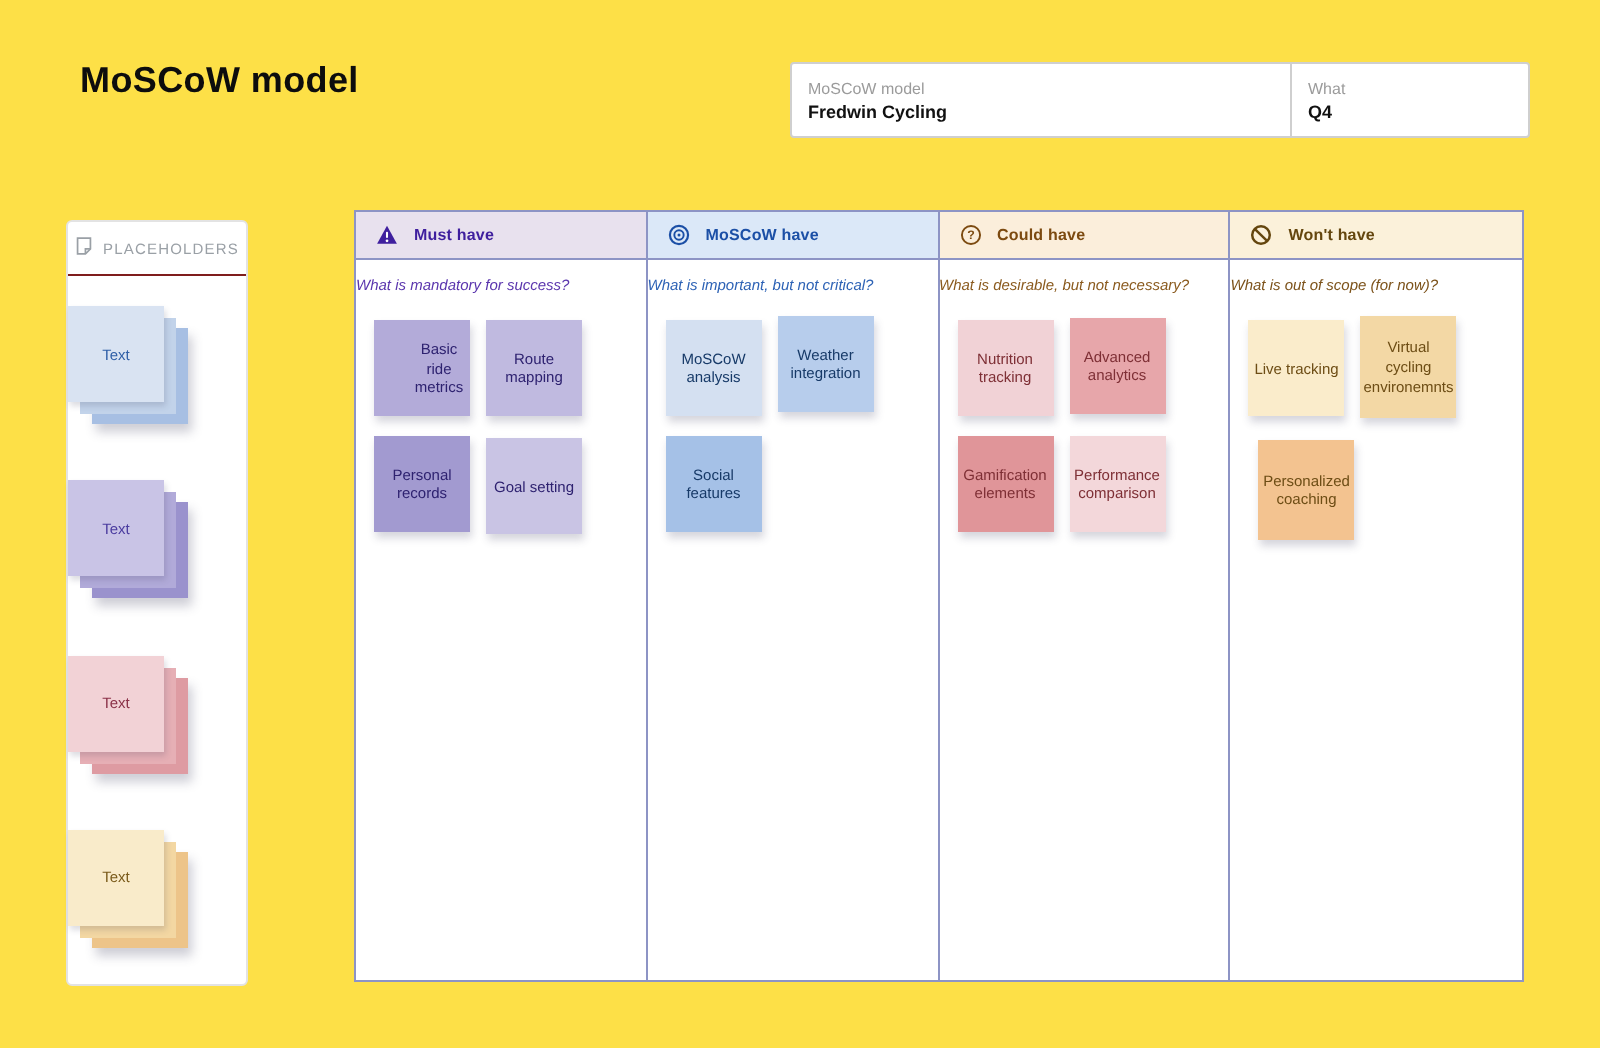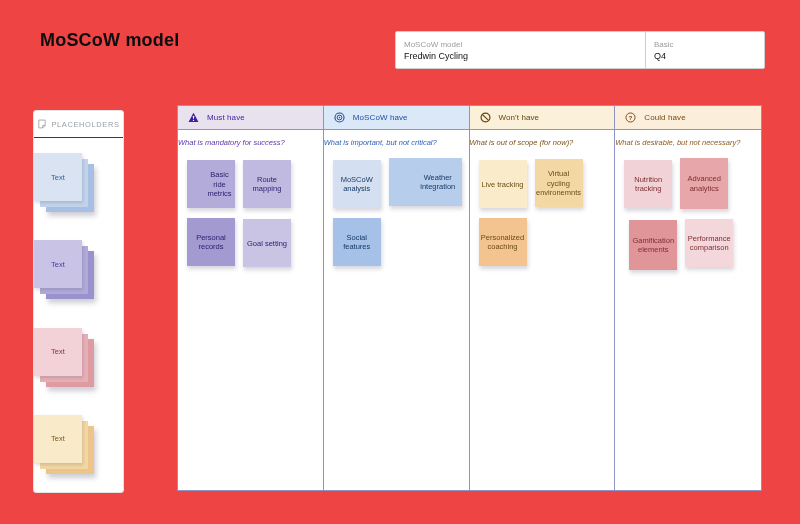--- a/index.html
+++ b/index.html
@@ -1,49 +1,49 @@
 <!DOCTYPE html>
 <html><head>
 <meta charset="utf-8">
 <style>
   html,body{margin:0;padding:0;background:#fff;}
   body{font-family:"Liberation Sans","DejaVu Sans",sans-serif;-webkit-font-smoothing:antialiased;}
-  #canvas{position:relative;width:800px;height:524px;background:#ef4444;overflow:hidden;}
+  #canvas{position:relative;width:800px;height:524px;background:#fde047;overflow:hidden;}
 
   
   .page-title{position:absolute;left:40px;top:30px;font-size:18px;font-weight:bold;color:#0d0d0d;letter-spacing:.2px;}
 
   
   .form-box{position:absolute;left:395px;top:31px;width:370px;height:38px;border:1px solid #cfcfcf;border-radius:2px;display:flex;box-sizing:border-box;background:#fff;}
   .form-cell{padding:5px 8px;box-sizing:border-box;display:flex;flex-direction:column;justify-content:center;gap:2px;}
   .form-cell.first{width:250px;border-right:1px solid #cfcfcf;}
   .form-cell.second{flex:1;}
   .form-label{font-size:8px;color:#9b9b9b;}
-  .form-value{font-size:9px;color:#111;font-weight:normal;}
+  .form-value{font-size:9px;color:#111;font-weight:bold;}
 
   
   .sidebar{position:absolute;left:33px;top:110px;width:91px;height:383px;border:1px solid #e3e3e3;border-radius:3px;box-sizing:border-box;background:#fff;display:flex;flex-direction:column;}
   .sidebar-header{height:26px;display:flex;align-items:center;justify-content:center;gap:4px;border-bottom:1px solid #7f1d1d;flex:0 0 auto;}
   .sidebar-title{font-size:7.5px;letter-spacing:.6px;color:#9aa0a6;}
   .sidebar-body{flex:1;display:flex;flex-direction:column;align-items:flex-start;justify-content:space-evenly;padding:6px 0;gap:16px;}
   .stack{position:relative;width:62px;height:62px;cursor:pointer;}
   .stack .layer{position:absolute;width:48px;height:48px;}
   .stack .back{left:12px;top:11px;box-shadow:2px 4px 5px rgba(60,60,90,.25);}
   .stack .mid{left:6px;top:6px;}
   .stack .front{left:0;top:0;display:flex;align-items:center;justify-content:center;box-shadow:1px 2px 3px rgba(60,60,90,.18);}
   .stack-label{font-size:7.5px;}
 
   
   .board{position:absolute;left:177px;top:105px;width:585px;height:386px;border:1px solid #8d94c5;box-sizing:border-box;display:grid;grid-template-columns:repeat(4,1fr);background:#fff;}
   .column{border-right:1px solid #8d94c5;display:flex;flex-direction:column;min-width:0;}
   .column:last-child{border-right:none;}
   .col-header{height:24px;flex:0 0 auto;display:flex;align-items:center;gap:8px;padding:0 0 0 10px;border-bottom:1px solid #8d94c5;box-sizing:border-box;}
   .col-header .hicon{width:11px;height:11px;display:inline-flex;}
   .col-header .hicon svg{width:11px;height:11px;}
-  .col-title{font-size:8px;font-weight:normal;letter-spacing:.1px;}
+  .col-title{font-size:8px;font-weight:bold;letter-spacing:.1px;}
   .col-question{font-size:7.5px;font-style:italic;margin:8px 6px 0 0;line-height:1.25;}
   .notes{display:flex;flex-wrap:wrap;column-gap:8px;row-gap:10px;padding:13px 6px 0 9px;align-content:flex-start;}
   .note{width:48px;height:48px;display:flex;align-items:center;justify-content:center;text-align:center;box-shadow:1px 3px 4px rgba(70,70,100,.22);cursor:pointer;flex:0 0 auto;}
   .note span{font-size:7.5px;line-height:1.3;padding:2px;display:block;}
   
   .column:nth-child(2) .note:nth-child(2){margin-top:-2px;}
   .column:nth-child(3) .note:nth-child(2){margin-top:-1px;}
   .column:nth-child(4) .note:nth-child(2){margin-top:-2px;height:51px;}
   .column:nth-child(4) .note:nth-child(3){margin-left:5px;margin-top:1px;height:50px;}
   .column:nth-child(1) .note:nth-child(4){margin-top:1px;}
@@ -54,21 +54,21 @@
 <div id="canvas">
 
   <div class="page-title">MoSCoW model</div>
 
   <div class="form-box">
     <div class="form-cell first">
       <span class="form-label">MoSCoW model</span>
       <span class="form-value">Fredwin Cycling</span>
     </div>
     <div class="form-cell second">
-      <span class="form-label">Basic</span>
+      <span class="form-label">What</span>
       <span class="form-value">Q4</span>
     </div>
   </div>
 
   <div class="sidebar">
     <div class="sidebar-header">
       <span class="hicon">
         <svg width="10" height="10" viewBox="0 0 14 14" fill="none">
           <path d="M2.5 1.5 h9 v7.5 l-3.5 3.5 h-5.5 z" stroke="#9aa0a6" stroke-width="1.2" fill="none"></path>
           <path d="M11.5 9 h-3.5 v3.5" stroke="#9aa0a6" stroke-width="1.2" fill="none"></path>
@@ -145,25 +145,51 @@
               <circle cx="8" cy="8" r="1.1" fill="currentColor"></circle>
             </svg>
           </span>
           <span class="col-title" style="color: rgb(27, 79, 166);">MoSCoW have</span>
         </div>
         <div class="col-question" style="color: rgb(45, 98, 181);">What is important, but not critical?</div>
         <div class="notes">
           <div class="note" style="background: rgb(212, 224, 241);">
             <span style="color: rgb(23, 58, 104);">MoSCoW analysis</span>
           </div>
-          <div class="note" style="background: rgb(183, 205, 236); padding-left: 25px;">
+          <div class="note" style="background: rgb(183, 205, 236);">
             <span style="color: rgb(23, 58, 104);">Weather integration</span>
           </div>
           <div class="note" style="background: rgb(165, 193, 231);">
             <span style="color: rgb(23, 58, 104);">Social features</span>
+          </div>
+        </div>
+      </div>
+      <div class="column">
+        <div class="col-header" style="background: rgb(251, 238, 219);">
+          <span class="hicon" style="color: rgb(124, 74, 16);">
+            <svg viewBox="0 0 16 16" fill="none">
+              <circle cx="8" cy="8" r="6.6" stroke="currentColor" stroke-width="1.4"></circle>
+              <text x="8" y="11.2" text-anchor="middle" font-size="9" font-family="Liberation Sans,sans-serif" font-weight="bold" fill="currentColor">?</text>
+            </svg>
+          </span>
+          <span class="col-title" style="color: rgb(124, 74, 16);">Could have</span>
+        </div>
+        <div class="col-question" style="color: rgb(138, 90, 30);">What is desirable, but not necessary?</div>
+        <div class="notes">
+          <div class="note" style="background: rgb(241, 210, 214);">
+            <span style="color: rgb(126, 47, 53);">Nutrition tracking</span>
+          </div>
+          <div class="note" style="background: rgb(231, 166, 170);">
+            <span style="color: rgb(126, 47, 53);">Advanced analytics</span>
+          </div>
+          <div class="note" style="background: rgb(224, 149, 153);">
+            <span style="color: rgb(126, 47, 53);">Gamification elements</span>
+          </div>
+          <div class="note" style="background: rgb(243, 215, 218);">
+            <span style="color: rgb(126, 47, 53);">Performance comparison</span>
           </div>
         </div>
       </div>
       <div class="column">
         <div class="col-header" style="background: rgb(251, 241, 218);">
           <span class="hicon" style="color: rgb(100, 70, 14);">
             <svg viewBox="0 0 16 16" fill="none">
               <circle cx="8" cy="8" r="6.4" stroke="currentColor" stroke-width="1.8"></circle>
               <line x1="3.6" y1="3.8" x2="12.4" y2="12.2" stroke="currentColor" stroke-width="1.8"></line>
             </svg>
@@ -176,41 +202,15 @@
             <span style="color: rgb(109, 77, 21);">Live tracking</span>
           </div>
           <div class="note" style="background: rgb(243, 216, 165);">
             <span style="color: rgb(109, 77, 21);">Virtual cycling environemnts</span>
           </div>
           <div class="note" style="background: rgb(243, 195, 144);">
             <span style="color: rgb(109, 77, 21);">Personalized coaching</span>
           </div>
         </div>
       </div>
-      <div class="column">
-        <div class="col-header" style="background: rgb(251, 238, 219);">
-          <span class="hicon" style="color: rgb(124, 74, 16);">
-            <svg viewBox="0 0 16 16" fill="none">
-              <circle cx="8" cy="8" r="6.6" stroke="currentColor" stroke-width="1.4"></circle>
-              <text x="8" y="11.2" text-anchor="middle" font-size="9" font-family="Liberation Sans,sans-serif" font-weight="bold" fill="currentColor">?</text>
-            </svg>
-          </span>
-          <span class="col-title" style="color: rgb(124, 74, 16);">Could have</span>
-        </div>
-        <div class="col-question" style="color: rgb(138, 90, 30);">What is desirable, but not necessary?</div>
-        <div class="notes">
-          <div class="note" style="background: rgb(241, 210, 214);">
-            <span style="color: rgb(126, 47, 53);">Nutrition tracking</span>
-          </div>
-          <div class="note" style="background: rgb(231, 166, 170);">
-            <span style="color: rgb(126, 47, 53);">Advanced analytics</span>
-          </div>
-          <div class="note" style="background: rgb(224, 149, 153);">
-            <span style="color: rgb(126, 47, 53);">Gamification elements</span>
-          </div>
-          <div class="note" style="background: rgb(243, 215, 218);">
-            <span style="color: rgb(126, 47, 53);">Performance comparison</span>
-          </div>
-        </div>
-      </div>
     </div>
 
 </div>
 
 </body></html>

